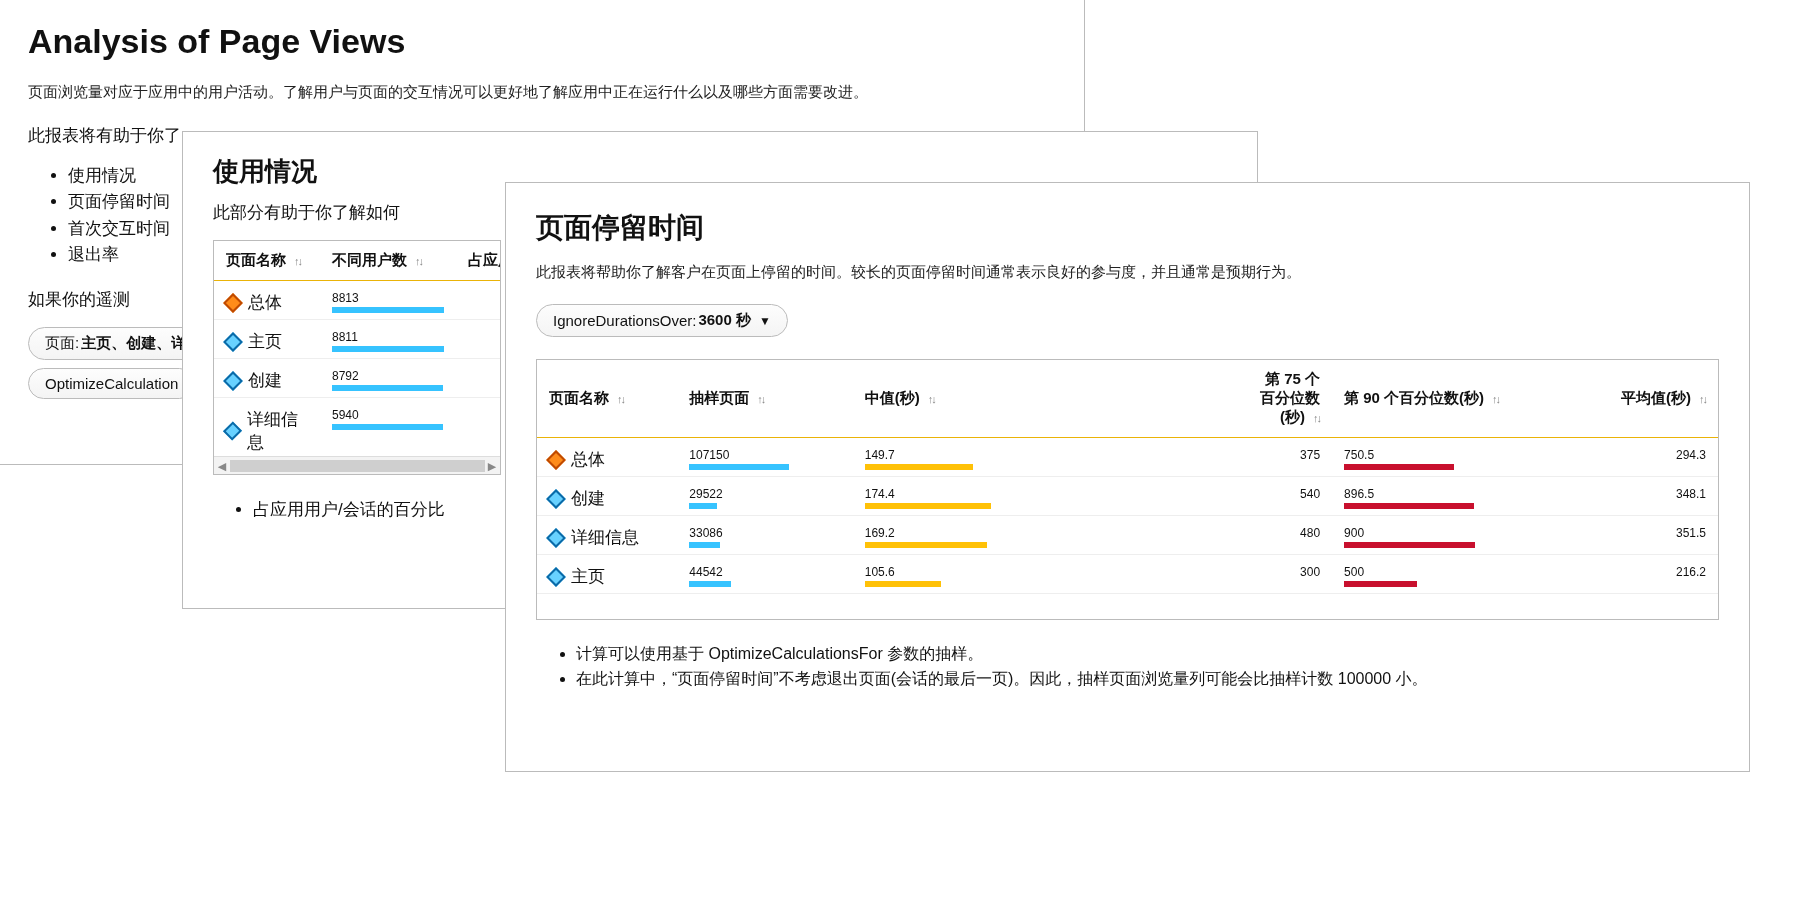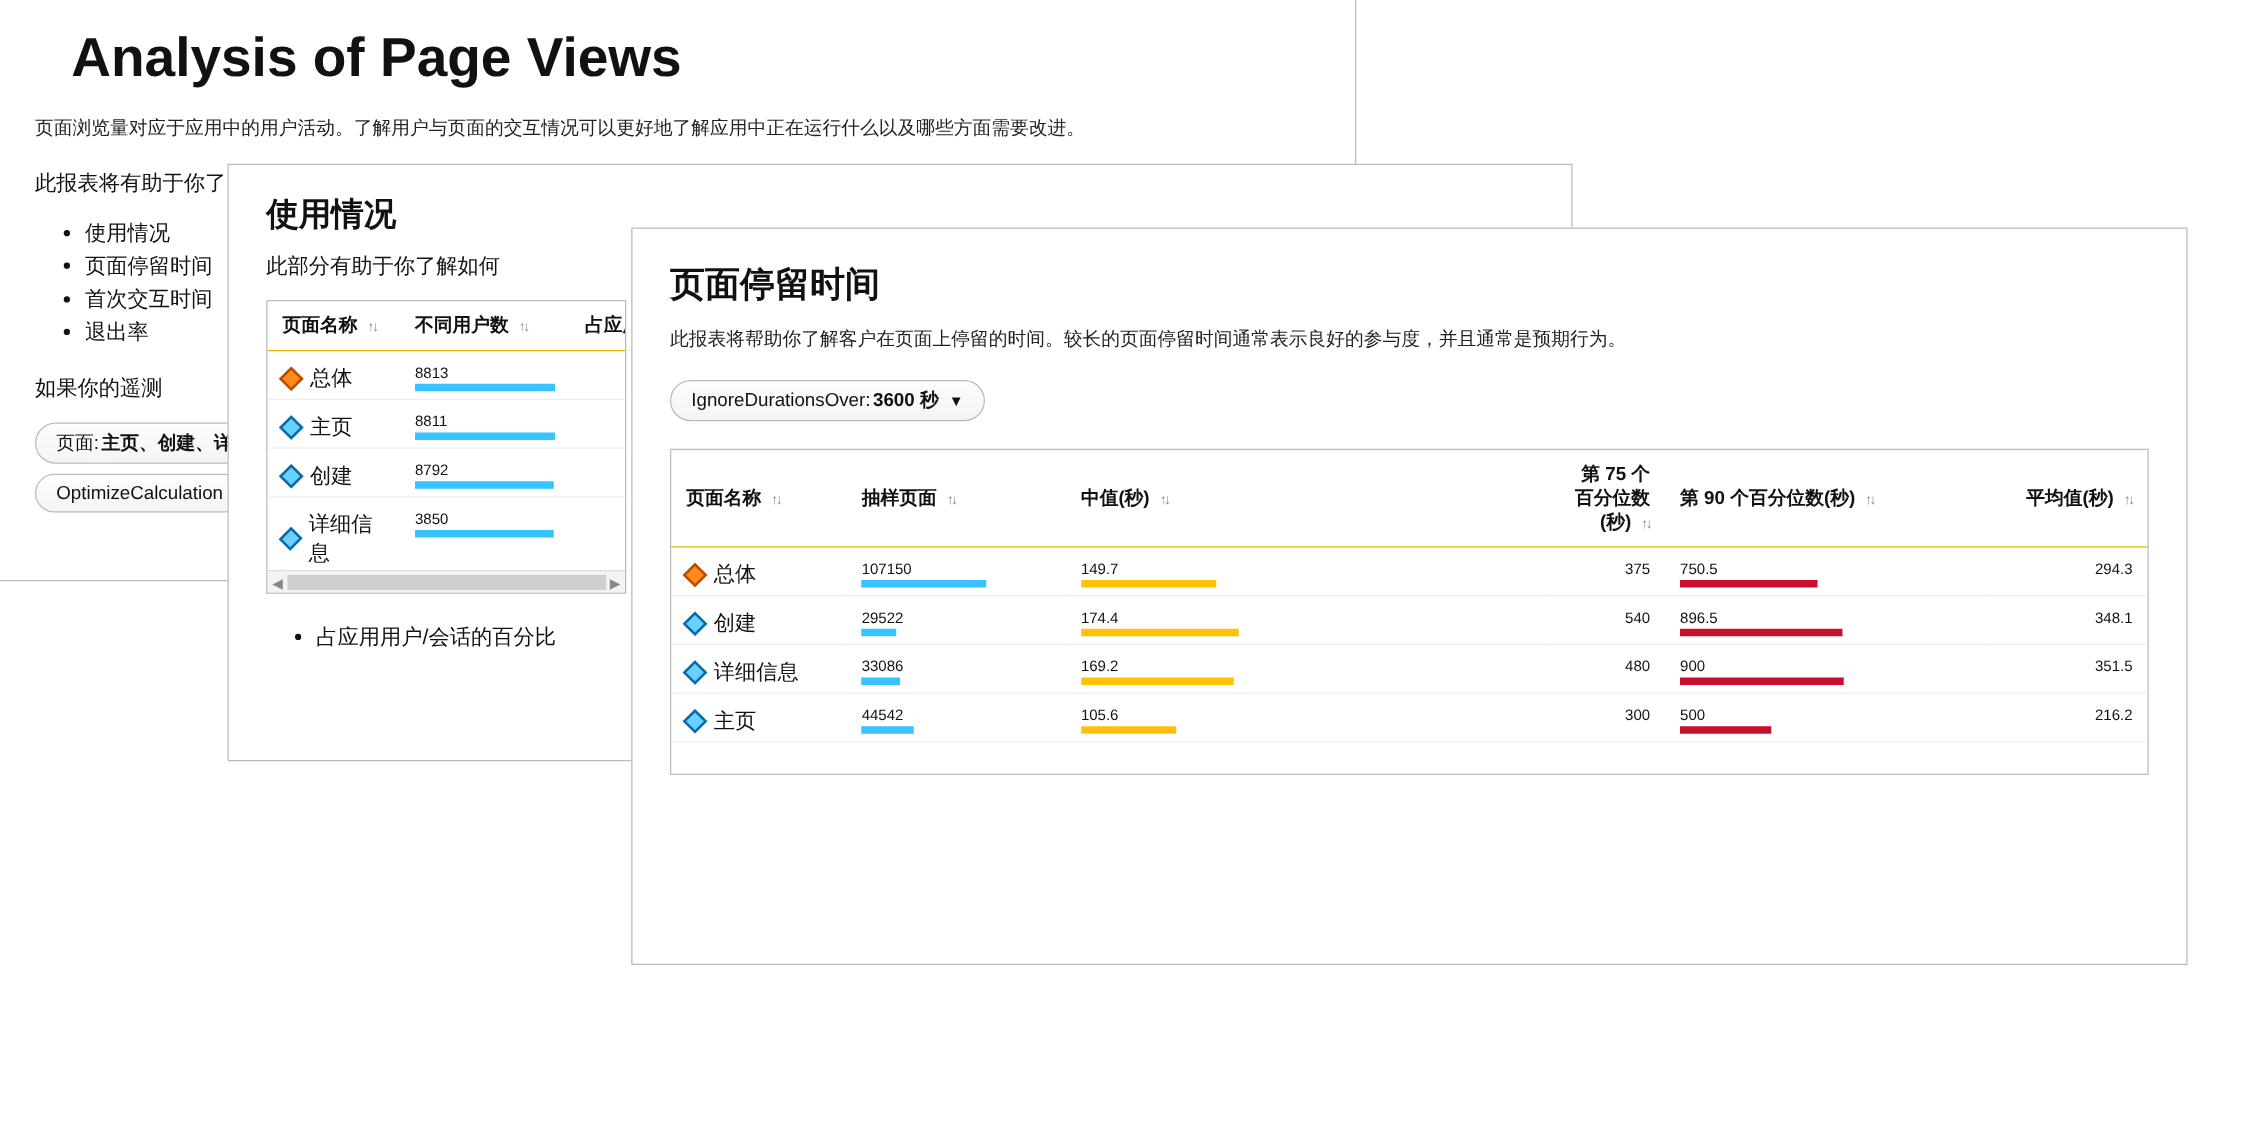--- a/index.html
+++ b/index.html
@@ -16,21 +16,21 @@
   .panel { background: #fff; border: 1px solid #bbb; position: absolute; }
 
   
   #base-page { position: absolute; left: 0; top: 0; width: 1085px; height: 465px; border-bottom: 1px solid #bbb; border-right: 1px solid #bbb; }
   #panel-usage { left: 182px; top: 131px; width: 1076px; height: 478px; }
   #panel-time  { left: 505px; top: 182px; width: 1245px; height: 590px; }
 
   .pad-lg { padding: 22px 28px 24px 28px; }
   .pad-md { padding: 22px 30px 24px 30px; }
 
-  h1.title { font-size: 44px; font-weight: 800; margin-bottom: 20px; margin-left: 29px; }
+  h1.title { font-size: 34px; font-weight: 800; margin-bottom: 20px; }
   h2.section { font-size: 26px; font-weight: 700; margin-bottom: 12px; }
   h2.section-lg { font-size: 28px; font-weight: 700; margin-bottom: 14px; margin-top: 4px; }
   p.desc { font-size: 15px; color: #222; margin-bottom: 22px; line-height: 1.4; }
   p.small { font-size: 17px; margin-bottom: 16px; }
 
   ul.bullets { list-style: disc; padding-left: 40px; font-size: 17px; margin-bottom: 20px; }
   ul.bullets li { line-height: 1.55; }
 
   .pill {
     display: inline-flex; align-items: center;
@@ -165,21 +165,21 @@
             <td></td>
           </tr>
           <tr>
             <td>
               <div class="page-cell">
                 <span class="diamond"></span>
                 <span>详细信息</span>
               </div>
             </td>
             <td class="valcell">
-              <div class="num">3850</div>
+              <div class="num">5940</div>
               <div class="bar blue" style="width:111px"></div>
             </td>
             <td></td>
           </tr>
         </tbody>
     </table>
     <div class="fake-scroll">
       <div class="arrow l">◀</div>
       <div class="thumb"></div>
       <div class="arrow r">▶</div>
@@ -320,13 +320,17 @@
               <div class="bar red" style="width:73px"></div>
             </td>
             <td class="num-right">
               <div class="num">216.2</div>
             </td>
           </tr>
         </tbody>
     </table>
     <div style="height: 26px; border-top: 1px solid #eee;"></div>
   </div>
+  <ul class="bullets post-bullets" style="font-size:16px;">
+    <li>计算可以使用基于 OptimizeCalculationsFor 参数的抽样。</li>
+    <li>在此计算中，“页面停留时间”不考虑退出页面(会话的最后一页)。因此，抽样页面浏览量列可能会比抽样计数 100000 小。</li>
+  </ul>
 </div>
 
 </body></html>

